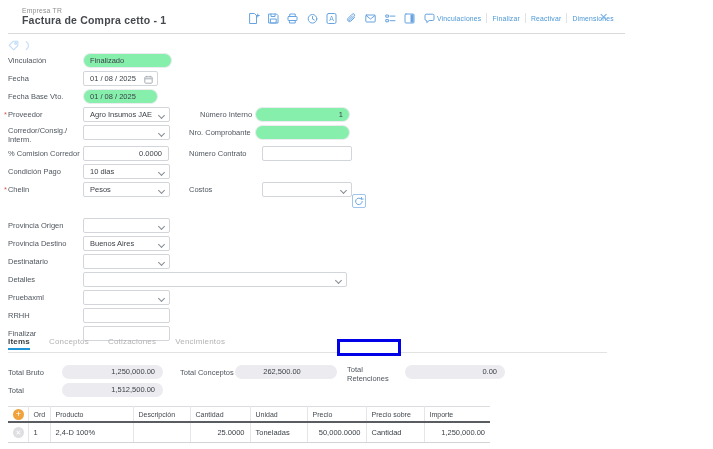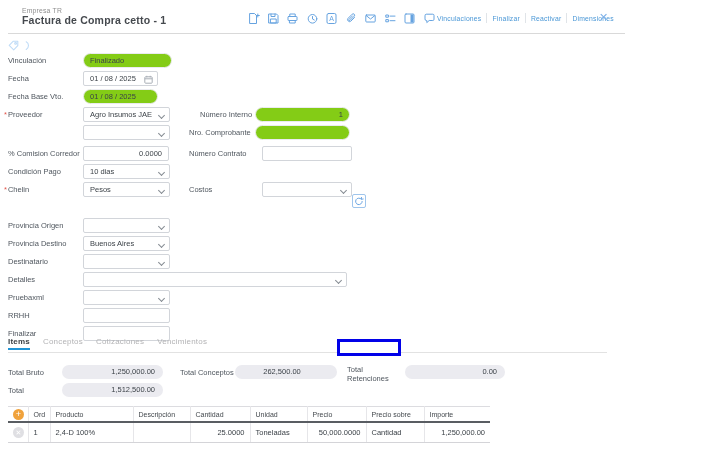--- a/index.html
+++ b/index.html
@@ -17,31 +17,31 @@
   .act{font-size:6.8px;color:#4a97d6;letter-spacing:.2px;cursor:pointer;white-space:nowrap;}
   .adiv{width:1px;height:10px;background:#e0e4e8;}
   .close{position:absolute;left:599px;top:11px;font-size:11px;color:#7db0e8;cursor:pointer;line-height:13px;}
   .subicons{position:absolute;left:8px;top:40px;display:flex;gap:5px;}
   .subicons svg{width:11px;height:11px;stroke:#c0dcf7;fill:none;stroke-width:1.1;stroke-linecap:round;stroke-linejoin:round;}
 
   
   .lbl{position:absolute;font-size:7.5px;color:#4f565e;line-height:9px;max-width:72px;}
   .req{color:#e2574c;margin-right:1px;}
   .ctl{position:absolute;height:15px;box-sizing:border-box;font-size:7.5px;color:#3c4248;line-height:14px;padding:0 6px;white-space:nowrap;overflow:hidden;}
-  .pill{background:#84cc16;border-radius:8px;border:1px solid #ebebf0;}
+  .pill{background:#86efac;border-radius:8px;border:1px solid #ebebf0;}
   .inp{background:#fff;border:1px solid #d2d5da;border-radius:2px;}
   .num{text-align:right;}
   .chev{position:absolute;right:5px;top:4.5px;width:4px;height:4px;border-right:1px solid #858b92;border-bottom:1px solid #858b92;transform:rotate(45deg);}
   .calico{position:absolute;right:4px;top:3px;}
   .calico svg{width:9px;height:9px;stroke:#a8aeb6;fill:none;stroke-width:1;}
   .refresh-btn{position:absolute;left:352px;top:194px;width:14px;height:14px;border:1px solid #9fc5ec;border-radius:2px;box-sizing:border-box;display:flex;align-items:center;justify-content:center;cursor:pointer;}
   .refresh-btn svg{width:10px;height:10px;stroke:#6aa5e3;fill:none;stroke-width:1.1;stroke-linecap:round;}
 
   
-  .tabs{position:absolute;left:8px;top:337px;display:flex;gap:13px;align-items:flex-end;}
+  .tabs{position:absolute;left:8px;top:337px;display:flex;gap:19px;align-items:flex-end;}
   .tab{font-size:8px;color:#b3b3b5;padding-bottom:4px;letter-spacing:.2px;cursor:pointer;white-space:nowrap;}
   .tab.active{color:#3a3f44;font-weight:700;border-bottom:2px solid #2094d6;padding-bottom:2px;}
   .tab-line{position:absolute;left:8px;top:352px;width:599px;height:1px;background:#e2e2e2;}
   .hl-rect{position:absolute;left:337px;top:339px;width:58px;height:11px;border:3px solid #0101e8;background:#fff;z-index:5;}
 
   
   .tlabel{position:absolute;font-size:7.5px;color:#4f565e;line-height:9px;}
   .tpill{position:absolute;height:14px;background:#ebebf0;border-radius:7px;font-size:7.5px;color:#3c4248;line-height:14px;text-align:right;padding-right:8px;box-sizing:border-box;}
 
   
@@ -164,20 +164,21 @@
 
   <div class="lbl" style="left:8px;top:92px;">Fecha Base Vto.</div>
   <div class="ctl pill" style="left:83px;top:89px;width:75px;">01 / 08 / 2025</div>
 
   <div class="lbl" style="left:4px;top:110px;"><span class="req">*</span><span>Proveedor</span></div>
   <div class="ctl inp" style="left:83px;top:107px;width:87px;">
     <span>Agro Insumos JAE</span>
     <i class="chev"></i>
   </div>
 
+  <div class="lbl" style="left:8px;top:126px;">Corredor/Consig./ Interm.</div>
   <div class="ctl inp" style="left:83px;top:125px;width:87px;">
     <span></span>
     <i class="chev"></i>
   </div>
 
   <div class="lbl" style="left:8px;top:149px;">% Comision Corredor</div>
   <div class="ctl inp num" style="left:83px;top:146px;width:86px;">0.0000</div>
 
   <div class="lbl" style="left:8px;top:167px;">Condición Pago</div>
   <div class="ctl inp" style="left:83px;top:164px;width:87px;">

